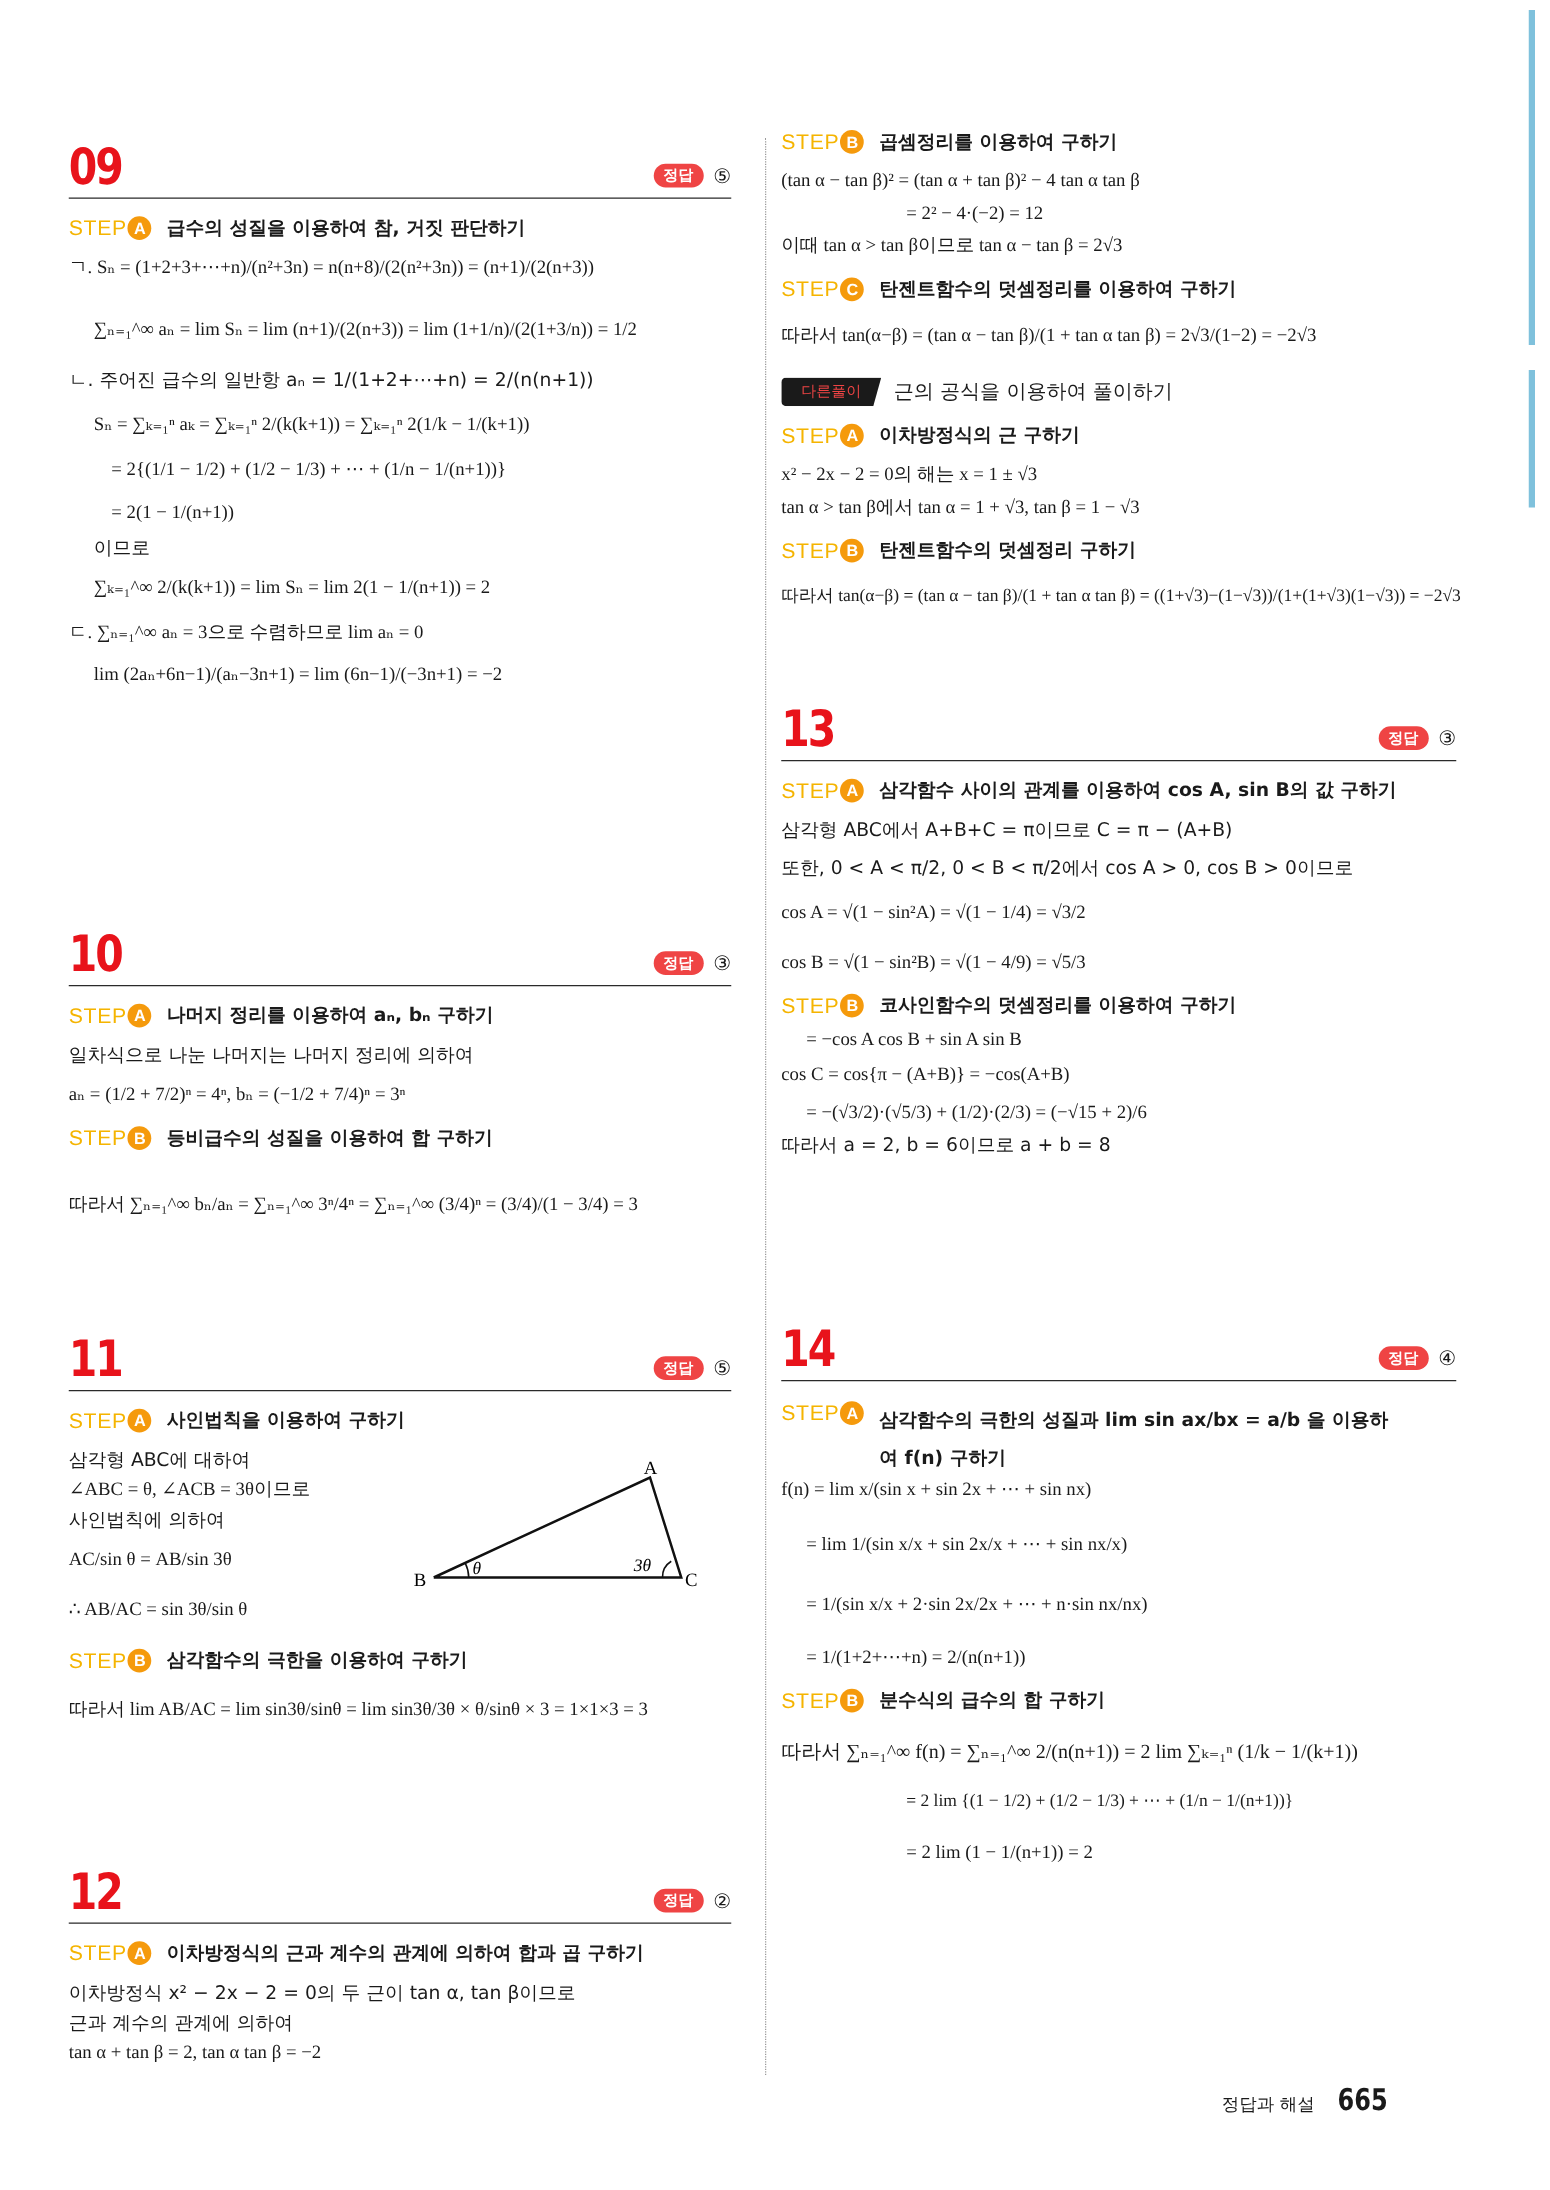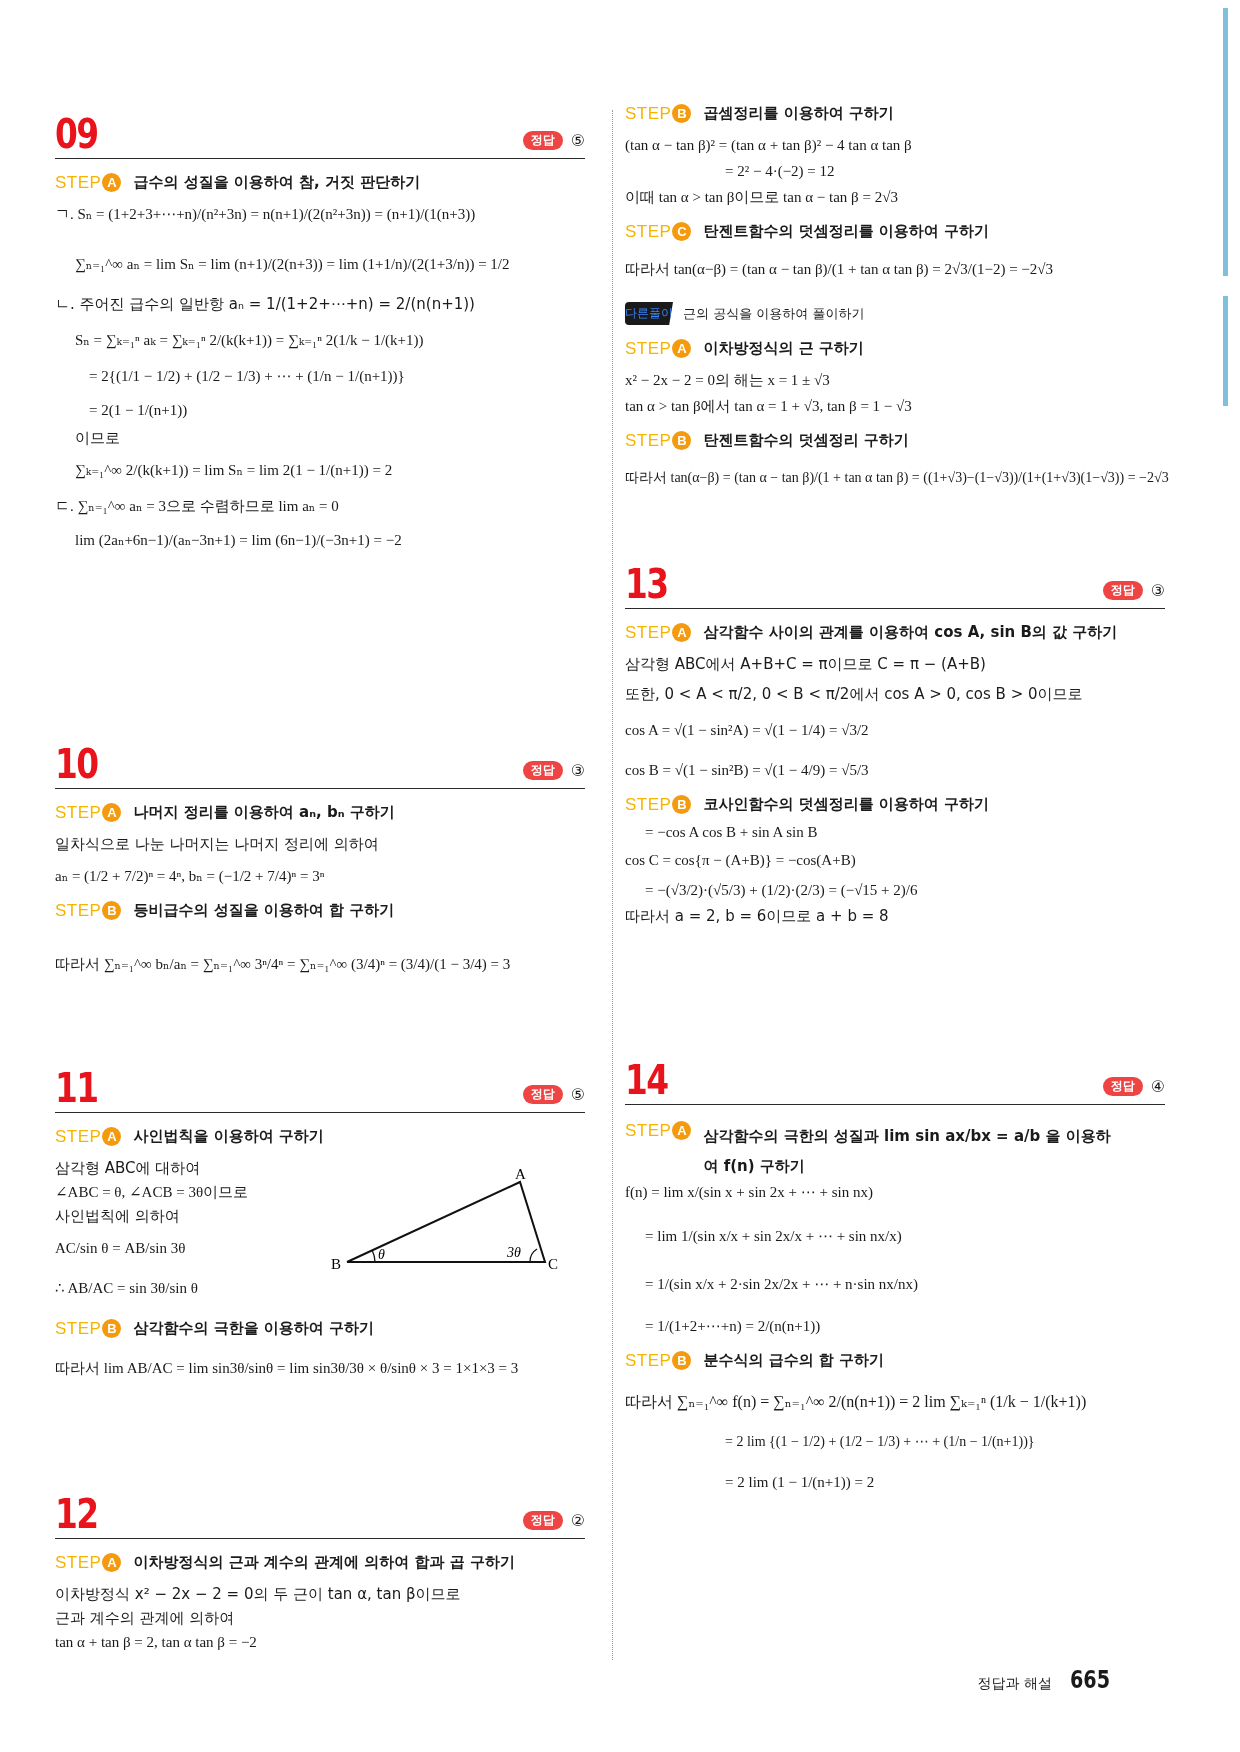--- a/index.html
+++ b/index.html
@@ -42,24 +42,24 @@
   }
   .step-title { font-size:15px; font-weight:bold; margin-left:12px; }
 
   .line { font-size:15px; line-height:22px; margin-top:6px; white-space:nowrap; }
   .indent1 { padding-left:20px; }
   .indent2 { padding-left:34px; }
   .indent3 { padding-left:100px; }
 
   .alt-box { display:flex; align-items:center; margin-top:22px; }
   .alt-badge {
-    background:#1a1a1a; color:#3b82f6; font-size:12px; padding:3px 0;
+    background:#1a1a1a; color:#ef4444; font-size:12px; padding:3px 16px;
     border-radius:4px 0 0 4px; clip-path:polygon(0 0,100% 0,92% 100%,0 100%);text-align:right;
   }
-  .alt-title { margin-left:10px; font-size:13px; }
+  .alt-title { margin-left:10px; font-size:16px; }
 
   .triangle { position:absolute; }
   .footer { position:absolute; right:120px; top:1666px; display:flex; align-items:baseline; gap:18px; }
   .footer-label { font-size:14px; }
   .footer-page {
     font-size:24px; font-weight:bold; transform:scaleX(0.8); transform-origin:left;
     font-family:"DejaVu Sans", sans-serif;
   }
 </style>
 </head>
@@ -77,21 +77,21 @@
       <div class="answer">
         <span class="answer-badge">정답</span>
         <span class="answer-val">⑤</span>
       </div>
     </div>
     <div class="step">
       <span class="step-label">STEP</span>
       <span class="step-circle">A</span>
       <span class="step-title">급수의 성질을 이용하여 참, 거짓 판단하기</span>
     </div>
-    <div class="line math">ㄱ. Sₙ = (1+2+3+⋯+n)/(n²+3n) = n(n+1)/(2(n²+3n)) = (n+1)/(1(n+3))</div>
+    <div class="line math">ㄱ. Sₙ = (1+2+3+⋯+n)/(n²+3n) = n(n+8)/(2(n²+3n)) = (n+1)/(2(n+3))</div>
     <div class="line math indent1" style="margin-top:28px;">∑ₙ₌₁^∞ aₙ = lim Sₙ = lim (n+1)/(2(n+3)) = lim (1+1/n)/(2(1+3/n)) = 1/2</div>
     <div class="line" style="margin-top:18px;">ㄴ. 주어진 급수의 일반항 aₙ = 1/(1+2+⋯+n) = 2/(n(n+1))</div>
     <div class="line math indent1" style="margin-top:14px;">Sₙ = ∑ₖ₌₁ⁿ aₖ = ∑ₖ₌₁ⁿ 2/(k(k+1)) = ∑ₖ₌₁ⁿ 2(1/k − 1/(k+1))</div>
     <div class="line math indent2" style="margin-top:14px;">= 2{(1/1 − 1/2) + (1/2 − 1/3) + ⋯ + (1/n − 1/(n+1))}</div>
     <div class="line math indent2" style="margin-top:12px;">= 2(1 − 1/(n+1))</div>
     <div class="line indent1">이므로</div>
     <div class="line math indent1" style="margin-top:10px;">∑ₖ₌₁^∞ 2/(k(k+1)) = lim Sₙ = lim 2(1 − 1/(n+1)) = 2</div>
     <div class="line math" style="margin-top:14px;">ㄷ. ∑ₙ₌₁^∞ aₙ = 3으로 수렴하므로 lim aₙ = 0</div>
     <div class="line math indent1" style="margin-top:12px;">lim (2aₙ+6n−1)/(aₙ−3n+1) = lim (6n−1)/(−3n+1) = −2</div>
   </section>

